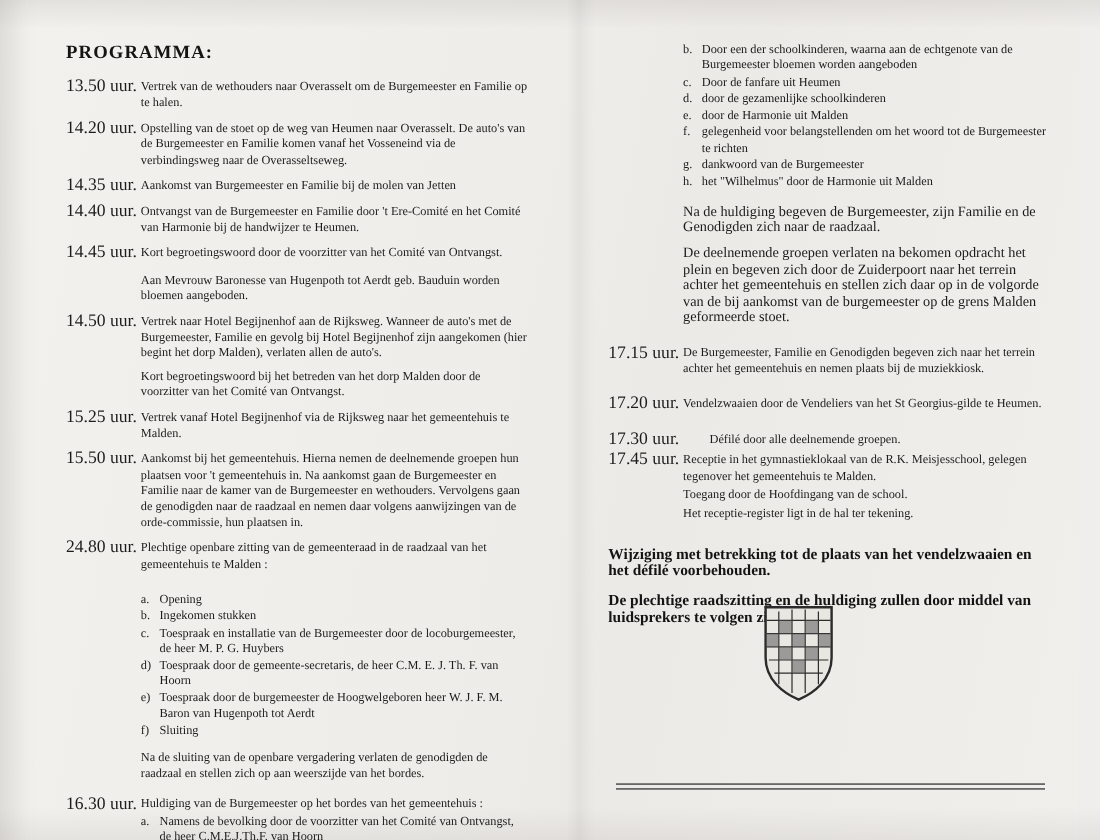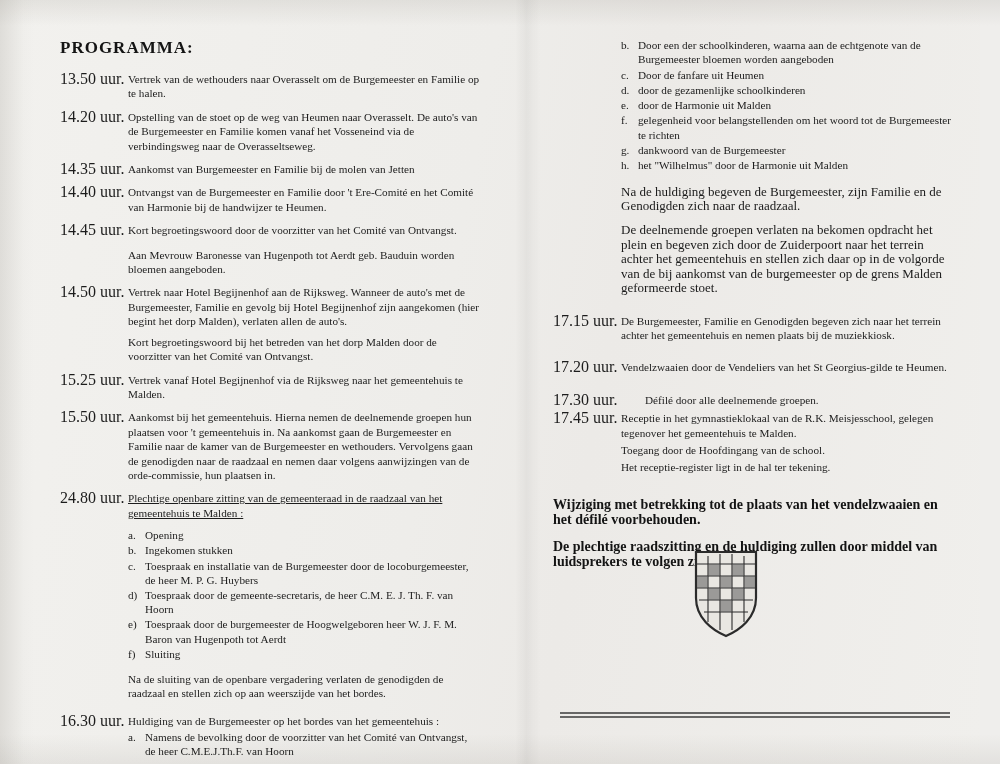--- a/index.html
+++ b/index.html
@@ -242,21 +242,21 @@
     <div class="entry">
       <div class="time">15.50 uur.</div>
       <div class="body">
         <p>Aankomst bij het gemeentehuis. Hierna nemen de deelnemende groepen hun plaatsen voor 't gemeentehuis in. Na aankomst gaan de Burgemeester en Familie naar de kamer van de Burgemeester en wethouders. Vervolgens gaan de genodigden naar de raadzaal en nemen daar volgens aanwijzingen van de orde-commissie, hun plaatsen in.</p>
       </div>
     </div>
 
     <div class="entry">
       <div class="time">24.80 uur.</div>
       <div class="body">
-        <p style="margin-bottom:8px;text-decoration:underline;">Plechtige openbare zitting van de gemeenteraad in de raadzaal van het gemeentehuis te Malden :</p>
+        <p style="margin-bottom:18px;">Plechtige openbare zitting van de gemeenteraad in de raadzaal van het gemeentehuis te Malden :</p>
         <ul class="sublist">
           <li>
             <span class="mark">a.</span>
             <span class="txt">Opening</span>
           </li>
           <li>
             <span class="mark">b.</span>
             <span class="txt">Ingekomen stukken</span>
           </li>
           <li>

